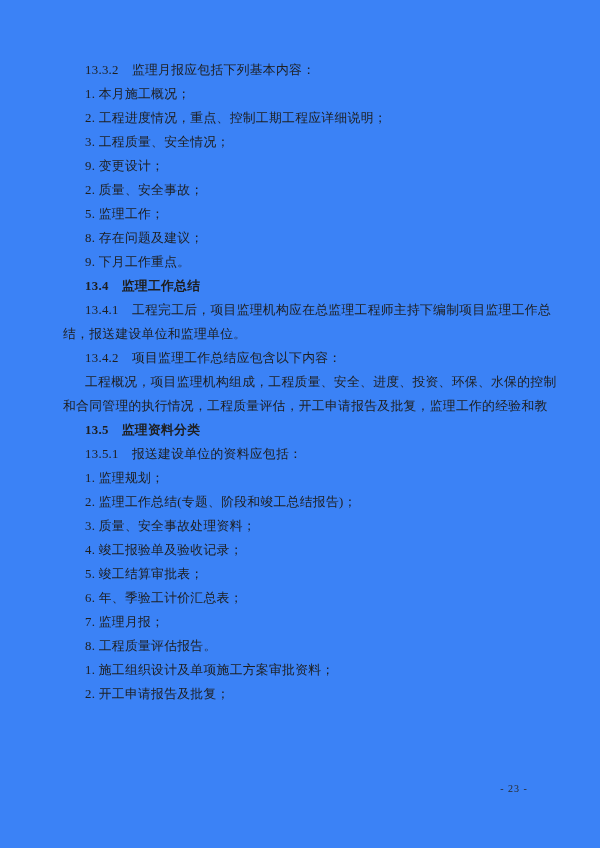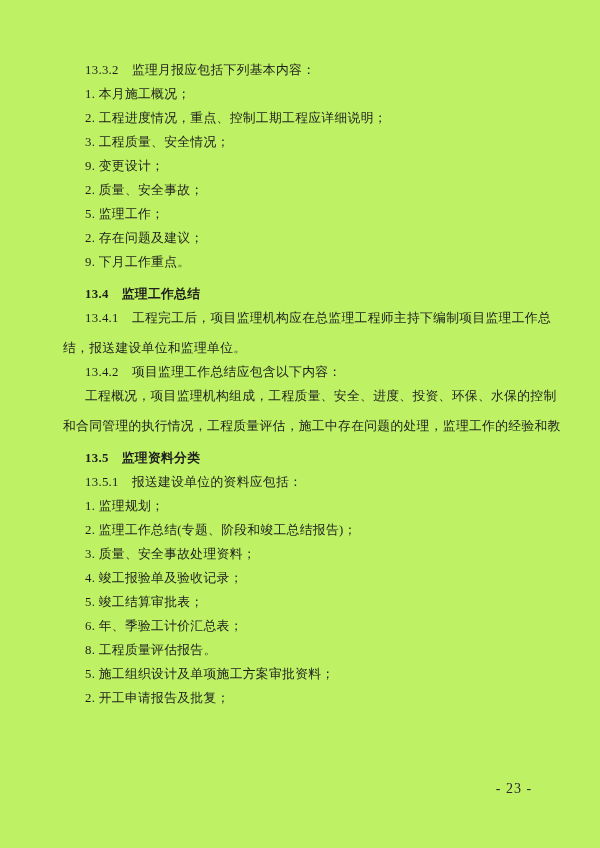--- a/index.html
+++ b/index.html
@@ -9,77 +9,78 @@
     height: 848px;
     font-family: "Liberation Serif", "DejaVu Serif", serif;
     position: relative;
     overflow: hidden;
   }
   .page {
     position: absolute;
     left: 0; top: 0;
     width: 600px;
     height: 848px;
-    background: #bef264;
+    background: #3b82f6;
     overflow: hidden;
   }
   .doc-body {
     position: absolute;
     left: 63px;
     top: 58px;
     width: 490px;
   }
   .line {
     font-size: 12.8px;
     line-height: 24px;
     color: #1e1e1e;
     white-space: pre;
     letter-spacing: 0.3px;
   }
   .line.indent { padding-left: 22px; }
-  .line.heading { padding-left: 22px; font-weight: bold; margin-top: 8px; }
-  .line.flush { padding-left: 0; margin-top: 6px; }
+  .line.heading { padding-left: 22px; font-weight: bold; }
+  .line.flush { padding-left: 0; }
   .page-number {
     position: absolute;
     top: 782px;
     left: 459px;
     width: 110px;
     text-align: center;
-    font-size: 14px;
+    font-size: 10px;
     line-height: 14px;
     color: #2a2a2a;
     letter-spacing: 1px;
   }
 </style>
 </head>
 <body>
 
 <div class="page">
   <div class="doc-body" id="doc-body">
       <div class="line indent">13.3.2　监理月报应包括下列基本内容：</div>
       <div class="line indent">1. 本月施工概况；</div>
       <div class="line indent">2. 工程进度情况，重点、控制工期工程应详细说明；</div>
       <div class="line indent">3. 工程质量、安全情况；</div>
       <div class="line indent">9. 变更设计；</div>
       <div class="line indent">2. 质量、安全事故；</div>
       <div class="line indent">5. 监理工作；</div>
-      <div class="line indent">2. 存在问题及建议；</div>
+      <div class="line indent">8. 存在问题及建议；</div>
       <div class="line indent">9. 下月工作重点。</div>
       <div class="line heading">13.4　监理工作总结</div>
       <div class="line indent">13.4.1　工程完工后，项目监理机构应在总监理工程师主持下编制项目监理工作总</div>
       <div class="line flush">结，报送建设单位和监理单位。</div>
       <div class="line indent">13.4.2　项目监理工作总结应包含以下内容：</div>
       <div class="line indent">工程概况，项目监理机构组成，工程质量、安全、进度、投资、环保、水保的控制</div>
-      <div class="line flush">和合同管理的执行情况，工程质量评估，施工中存在问题的处理，监理工作的经验和教</div>
+      <div class="line flush">和合同管理的执行情况，工程质量评估，开工申请报告及批复，监理工作的经验和教</div>
       <div class="line heading">13.5　监理资料分类</div>
       <div class="line indent">13.5.1　报送建设单位的资料应包括：</div>
       <div class="line indent">1. 监理规划；</div>
       <div class="line indent">2. 监理工作总结(专题、阶段和竣工总结报告)；</div>
       <div class="line indent">3. 质量、安全事故处理资料；</div>
       <div class="line indent">4. 竣工报验单及验收记录；</div>
       <div class="line indent">5. 竣工结算审批表；</div>
       <div class="line indent">6. 年、季验工计价汇总表；</div>
+      <div class="line indent">7. 监理月报；</div>
       <div class="line indent">8. 工程质量评估报告。</div>
-      <div class="line indent">5. 施工组织设计及单项施工方案审批资料；</div>
+      <div class="line indent">1. 施工组织设计及单项施工方案审批资料；</div>
       <div class="line indent">2. 开工申请报告及批复；</div>
     </div>
   <div class="page-number">- 23 -</div>
 </div>
 
 </body></html>

